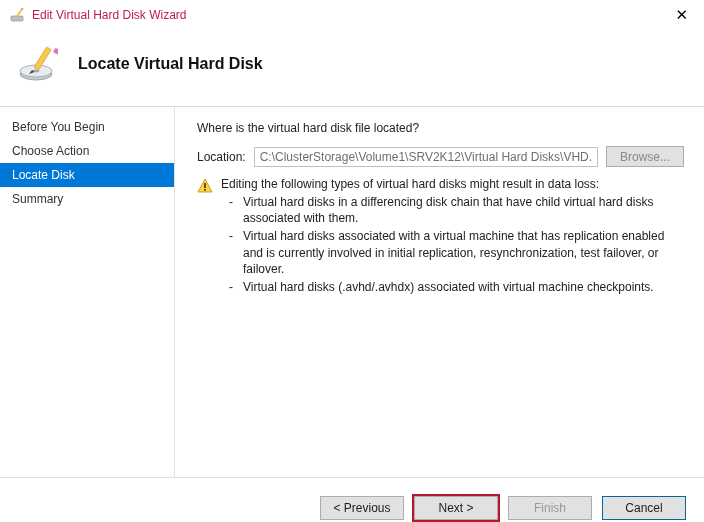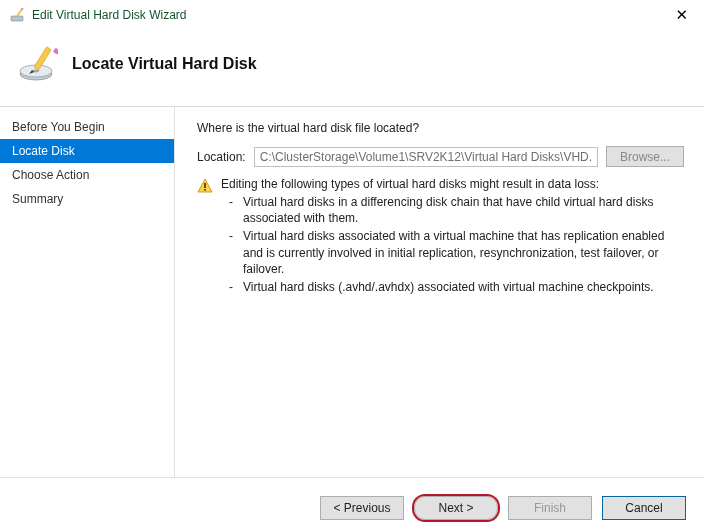--- a/index.html
+++ b/index.html
@@ -14,26 +14,26 @@
     }
     .titlebar {
       display: flex;
       align-items: center;
       justify-content: space-between;
       padding: 6px 10px;
       height: 30px;
     }
     .titlebar-left { display: flex; align-items: center; gap: 6px; }
     .title-icon svg { width: 16px; height: 16px; display: block; }
-    .title-text { font-size: 12px; color: #14532d; }
+    .title-text { font-size: 12px; color: #be185d; }
     .close-x { font-size: 15px; padding: 0 6px; cursor: default; }
     .header {
       display: flex;
       align-items: center;
-      gap: 14px;
+      gap: 20px;
       padding: 14px 35px 22px 18px;
       text-align: center;
     }
     .header-icon svg { width: 40px; height: 40px; display: block; }
     .page-title {
       font-size: 16px;
       font-weight: 600;
       color: #111;
     }
     .divider { height: 1px; background: #d9d9d9; margin: 0 0 0 0; }
@@ -137,21 +137,20 @@
       color: #222;
       cursor: default;
       margin-top: 12px;
     }
     .wiz-btn.disabled {
       color: #999;
     }
     .wiz-btn.highlight {
       outline: 2px solid #b5182a;
       outline-offset: 0;
-      border-radius: 11px;
     }
     .wiz-btn.cancel {
       border: 1px solid #0a64a0;
       background: #e1e1e1;
     }
   </style>
 </head>
 <body>
 
 <div class="titlebar">
@@ -182,25 +181,25 @@
   <div class="page-title">Locate Virtual Hard Disk</div>
 </div>
 
 <div class="divider"></div>
 
 <div class="body">
   <div class="sidebar">
     <div class="sidebar-item">
       <span>Before You Begin</span>
     </div>
+    <div class="sidebar-item">
+      <span>Choose Action</span>
+    </div>
     <div class="sidebar-item active">
       <span>Locate Disk</span>
-    </div>
-    <div class="sidebar-item">
-      <span>Choose Action</span>
     </div>
     <div class="sidebar-item">
       <span>Summary</span>
     </div>
   </div>
 
   <div class="main">
     <div class="question">Where is the virtual hard disk file located?</div>
 
     <div class="loc-row">

